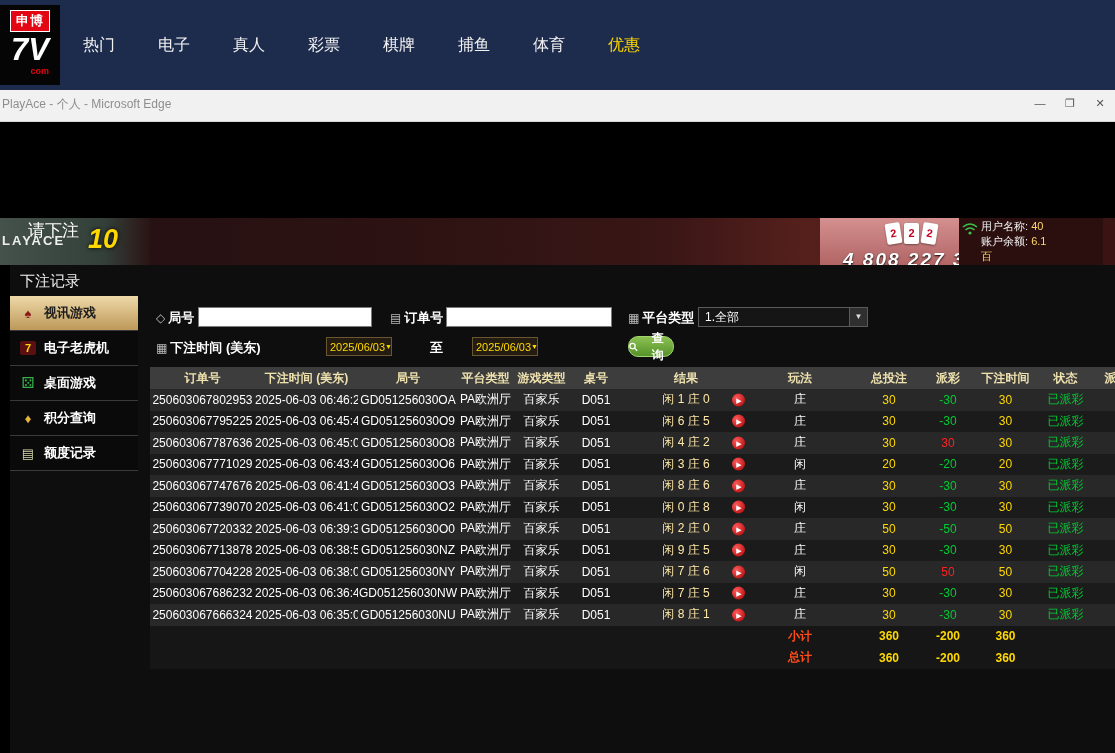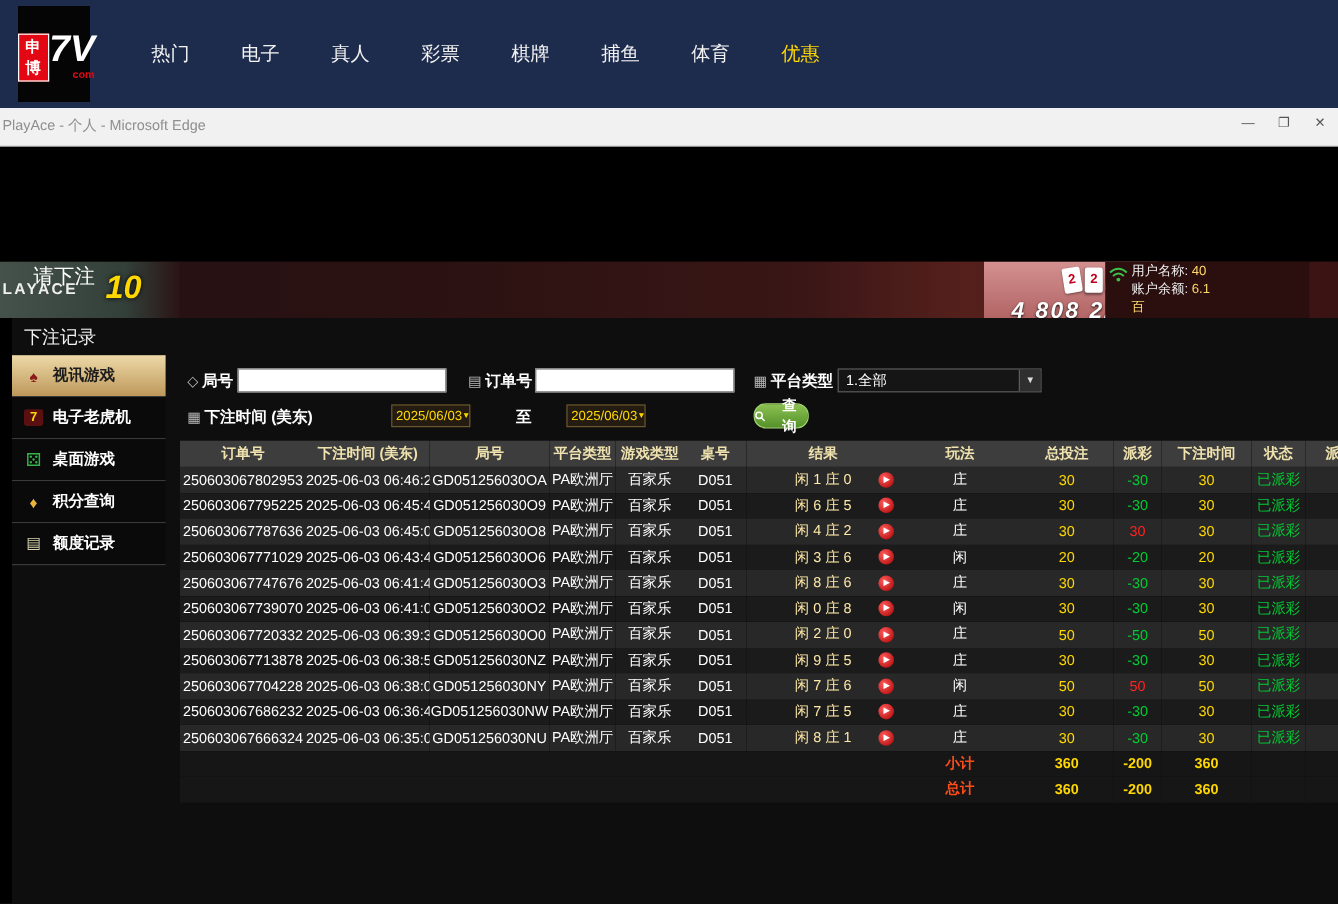--- a/index.html
+++ b/index.html
@@ -1,26 +1,26 @@
 <!DOCTYPE html>
 <html><head>
 <meta charset="utf-8">
 <style>
   * { margin:0; padding:0; box-sizing:border-box; }
   body { background:#333; font-family:"Liberation Sans","DejaVu Sans",sans-serif; }
   .screen { position:relative; width:1115px; height:753px; background:#000; overflow:hidden; }
 
   
   .navbar { position:absolute; left:0; top:0; width:1115px; height:90px; background:#1d2b4d; }
-  .logo { position:absolute; left:15px; top:5px; width:60px; height:80px; background:#050505; display:flex; flex-direction:row; align-items:center; cursor:pointer; }
+  .logo { position:absolute; left:0; top:5px; width:60px; height:80px; background:#050505; display:flex; flex-direction:column; align-items:center; cursor:pointer; }
   .logo-badge { margin-top:5px; background:#e30613; color:#fff; border:1px solid #fff; font-size:13px; font-weight:bold; padding:1px 5px; letter-spacing:1px; }
   .logo-main { color:#fff; font-size:31px; font-weight:bold; font-style:italic; line-height:1.05; margin-top:2px; }
   .logo-sub { display:block; color:#e30613; font-size:9px; font-weight:bold; text-align:right; font-style:normal; line-height:1; }
   .menu { position:absolute; left:83px; top:0; height:90px; display:flex; align-items:center; }
-  .menu-item { width:75px; text-align:right; color:#f2f2f2; font-size:16px; cursor:pointer; }
+  .menu-item { width:75px; text-align:left; color:#f2f2f2; font-size:16px; cursor:pointer; }
   .menu-item.active { color:#ffd800; }
 
   
   .titlebar { position:absolute; left:0; top:90px; width:1115px; height:32px; background:#f1f1f1; border-bottom:1px solid #d8d8d8; }
   .win-title { position:absolute; left:2px; top:6px; font-size:12px; color:#8e8e8e; }
   .win-controls { position:absolute; right:0; top:0; height:26px; display:flex; }
   .win-btn { width:30px; text-align:center; line-height:26px; font-size:11px; color:#555; cursor:pointer; }
   .urlbar { position:absolute; left:0; top:117px; width:1115px; height:33px; background:#fff; border-bottom:1px solid #cfcfcf; cursor:text; }
   .url-text { position:absolute; left:7px; top:7px; font-size:15px; color:#3c3c3c; }
 
@@ -32,21 +32,21 @@
   .brand { position:absolute; left:2px; top:15px; color:#efefef; font-size:13px; font-weight:bold; letter-spacing:2px; }
   .bet-prompt { position:absolute; left:28px; top:1px; color:#fff; font-size:17px; }
   .countdown { position:absolute; left:88px; top:6px; color:#ffd800; font-size:27px; font-weight:bold; font-style:italic; text-shadow:0 0 4px #000; }
   .bg-cards { position:absolute; left:820px; top:0; width:145px; height:47px;
     background:linear-gradient(180deg,#d49090,#b26565); }
   .pcard { position:absolute; top:5px; width:15px; height:21px; background:#fff; border-radius:2px; color:#c00020; font-size:11px; font-weight:bold; text-align:center; line-height:21px; box-shadow:0 1px 2px rgba(0,0,0,.4); }
   .pcard.c0 { left:66px; transform:rotate(-9deg); }
   .pcard.c1 { left:84px; }
   .pcard.c2 { left:102px; transform:rotate(9deg); }
   .jackpot { position:absolute; left:843px; top:31px; color:#fff; font-size:19px; font-weight:bold; font-style:italic; letter-spacing:2px; text-shadow:0 1px 2px #000; }
-  .bg-user { position:absolute; left:921px; top:0; width:170px; height:47px; background:#2b0e0e; }
+  .bg-user { position:absolute; left:959px; top:0; width:144px; height:47px; background:#2b0e0e; }
   .wifi-icon { position:absolute; left:3px; top:4px; }
   .user-lines { position:absolute; left:22px; top:1px; }
   .user-line { font-size:11px; line-height:15px; white-space:nowrap; }
   .ul-label { color:#f0f0f0; }
   .ul-value { color:#ffd86a; }
 
   
   .panel { position:absolute; left:10px; top:265px; width:1105px; height:488px; background:#0e0e0e; }
   .panel-title { position:absolute; left:10px; top:7px; color:#f0f0f0; font-size:15px; }
 

